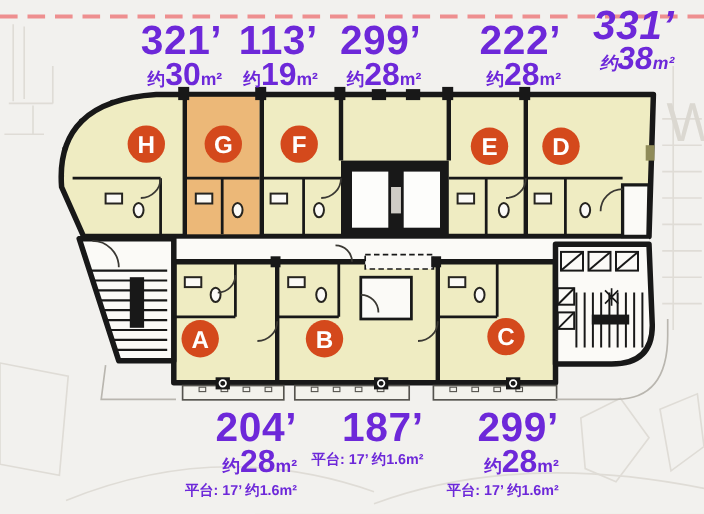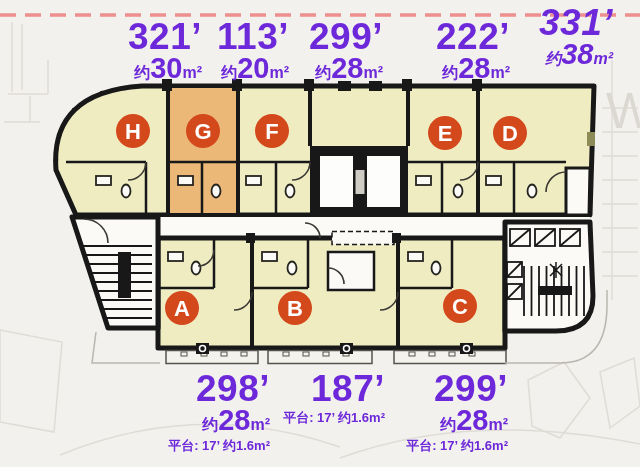--- a/index.html
+++ b/index.html
@@ -203,37 +203,37 @@
     <text x="460" y="314" fill="#ffffff">C</text>
   </g>
 </svg>
 
 <div class="area-label" style="left:72px;top:18px;">
   <div class="sqft">321’</div>
   <div class="sqm-row"><span class="small">约</span><span>30</span><span class="small">m²</span></div>
 </div>
 <div class="area-label" style="left:159px;top:18px;">
   <div class="sqft">113’</div>
-  <div class="sqm-row"><span class="small">约</span><span>20</span><span class="small">m²</span></div>
+  <div class="sqm-row"><span class="small">约</span><span>19</span><span class="small">m²</span></div>
 </div>
 <div class="area-label" style="left:253px;top:18px;">
   <div class="sqft">299’</div>
   <div class="sqm-row"><span class="small">约</span><span>28</span><span class="small">m²</span></div>
 </div>
 <div class="area-label" style="left:380px;top:18px;">
   <div class="sqft">222’</div>
   <div class="sqm-row"><span class="small">约</span><span>28</span><span class="small">m²</span></div>
 </div>
 <div class="area-label" style="left:483px;top:4px;font-style:italic;">
   <div class="sqft">331’</div>
   <div class="sqm-row"><span class="small">约</span><span>38</span><span class="small">m²</span></div>
 </div>
 
 <div class="area-label" style="left:140px;top:370px;">
-  <div class="sqft">298’</div>
+  <div class="sqft">204’</div>
   <div class="sqm-row"><span class="small">约</span><span>28</span><span class="small">m²</span></div>
   <div class="platform">平台: 17’ 约1.6m²</div>
 </div>
 <div class="area-label" style="left:255px;top:370px;">
   <div class="sqft">187’</div>
   <div class="platform">平台: 17’ 约1.6m²</div>
 </div>
 <div class="area-label" style="left:378px;top:370px;">
   <div class="sqft">299’</div>
   <div class="sqm-row"><span class="small">约</span><span>28</span><span class="small">m²</span></div>

